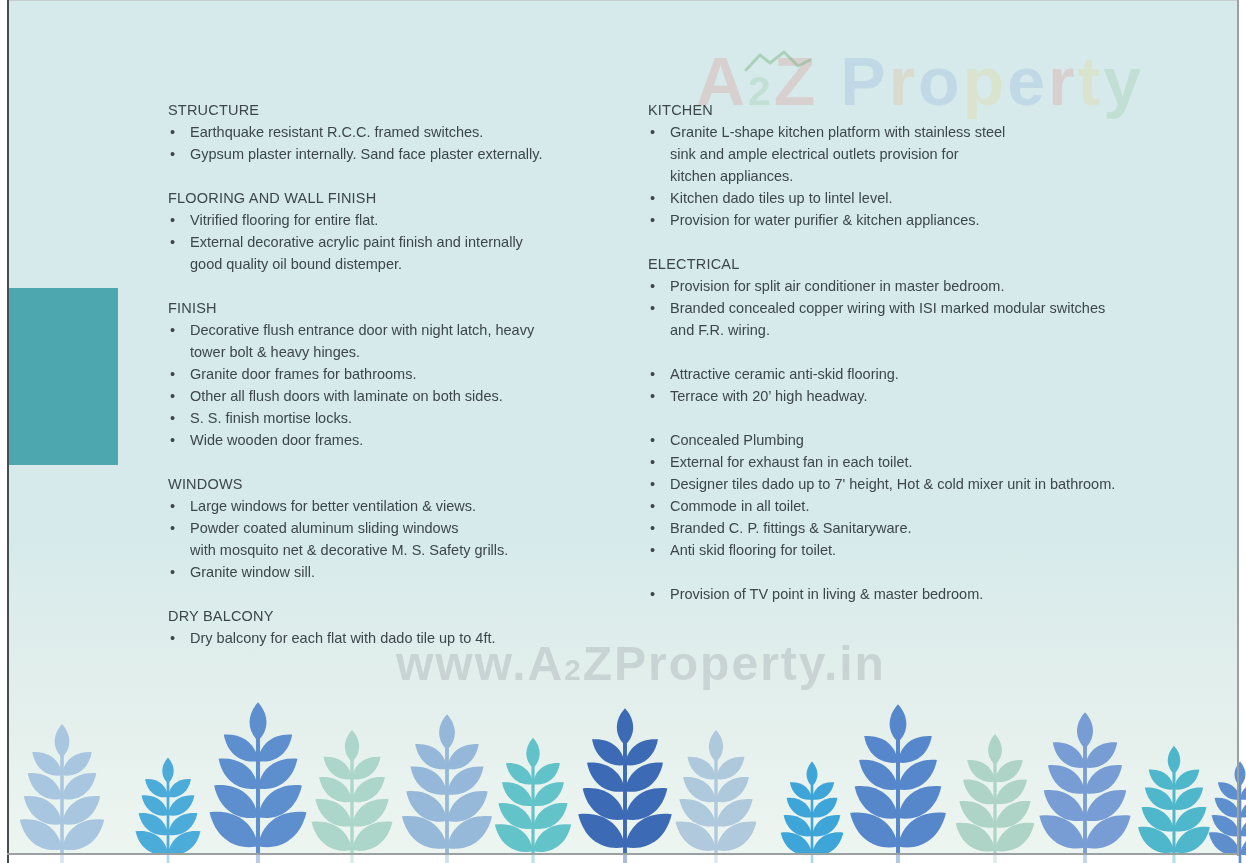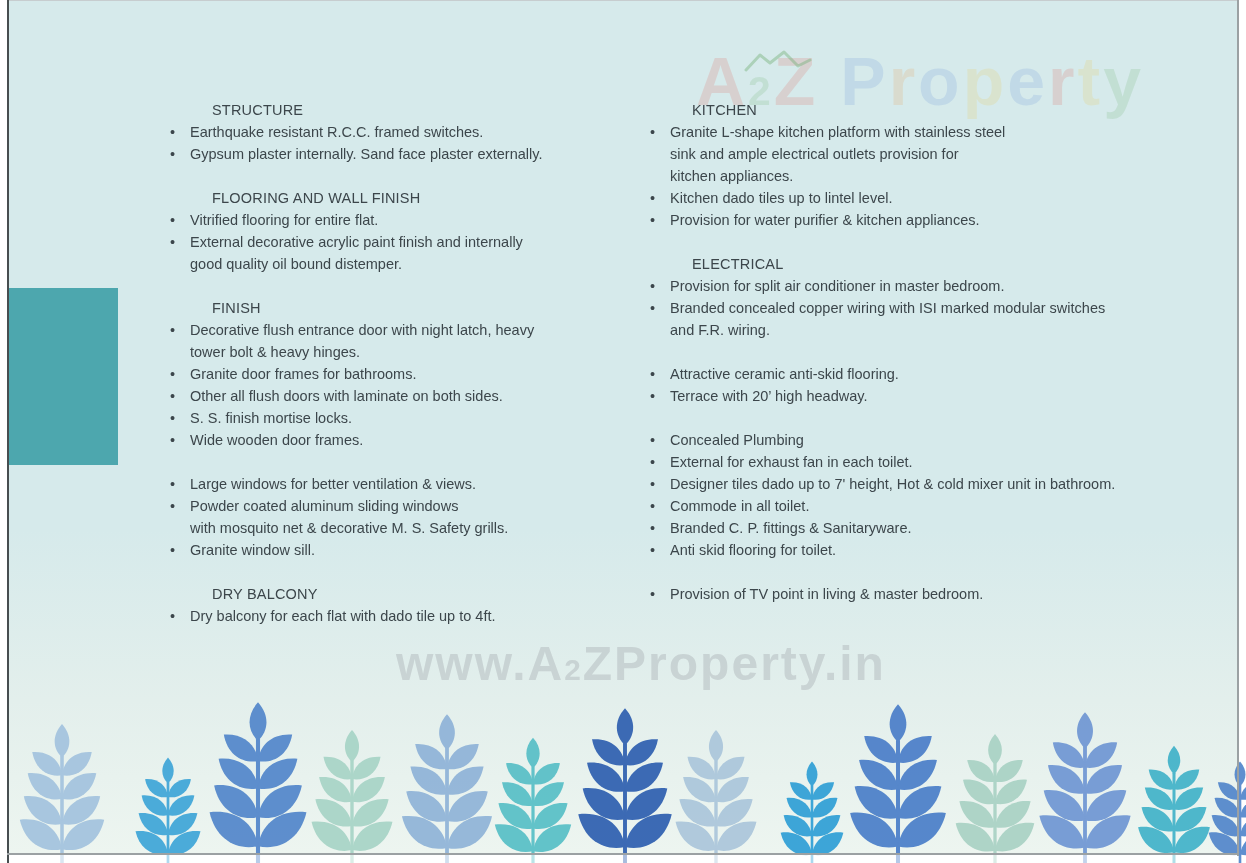--- a/index.html
+++ b/index.html
@@ -22,21 +22,21 @@
   
   .accent-rect{position:absolute;left:9px;top:288px;width:109px;height:177px;z-index:4;}
   
   .col{
     position:absolute;top:99px;color:#3c464b;font-size:14.5px;line-height:22px;
     z-index:5;
   }
   .col.left{left:168px;width:470px;}
   .col.right{left:648px;width:548px;}
   .section{margin-bottom:22px;}
-  .sec-title{letter-spacing:0.2px;margin-left:44px;}
+  .sec-title{letter-spacing:0.2px;}
   .item{display:flex;padding-left:2px;}
   .bullet{width:20px;flex:0 0 20px;}
   .item-text{white-space:pre-line;flex:1;}
   
   .watermark-top{
     position:absolute;left:696px;top:42px;z-index:1;
     font-size:68px;font-weight:bold;letter-spacing:3px;opacity:0.20;
     white-space:pre;
   }
   .watermark-top .wm-small{font-size:0.6em;}
@@ -108,20 +108,21 @@
       <div class="item">
         <span class="bullet">•</span>
         <span class="item-text">S. S. finish mortise locks.</span>
       </div>
       <div class="item">
         <span class="bullet">•</span>
         <span class="item-text">Wide wooden door frames.</span>
       </div>
     </div>
     <div class="section">
+      <div class="sec-title">WINDOWS</div>
       <div class="item">
         <span class="bullet">•</span>
         <span class="item-text">Large windows for better ventilation &amp; views.</span>
       </div>
       <div class="item">
         <span class="bullet">•</span>
         <span class="item-text">Powder coated aluminum sliding windows
 with mosquito net &amp; decorative M. S. Safety grills.</span>
       </div>
       <div class="item">

